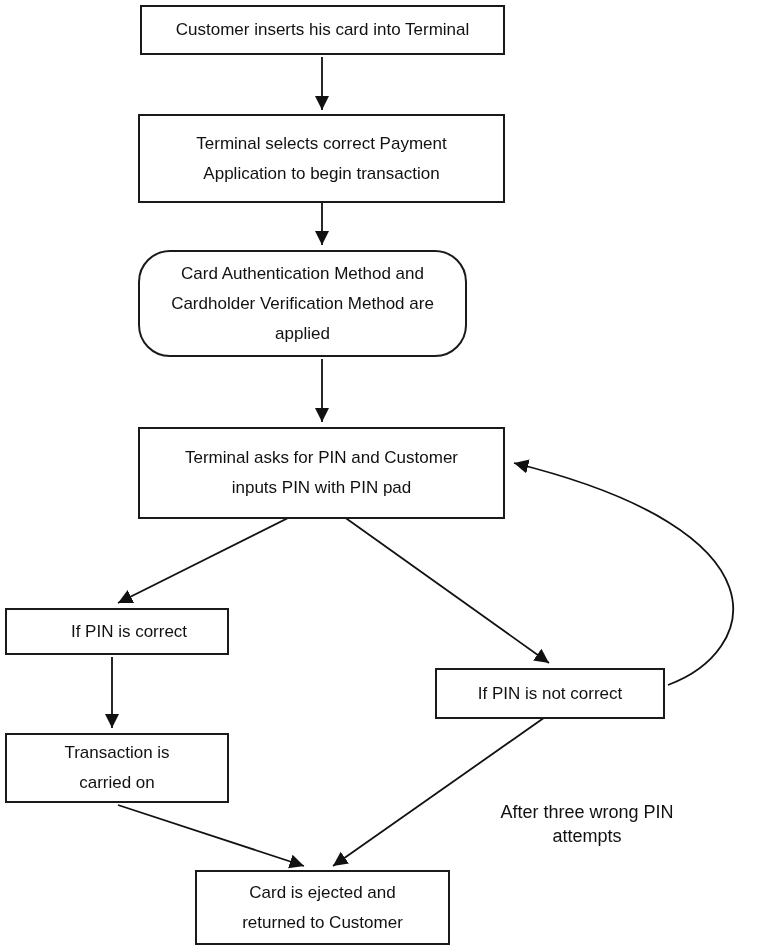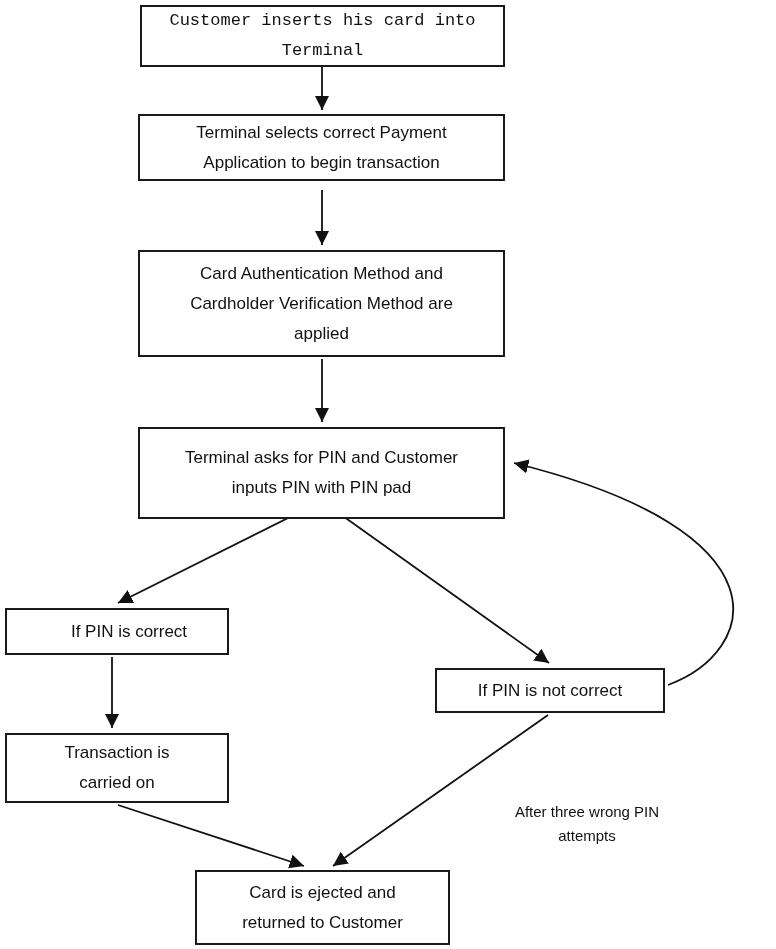--- a/index.html
+++ b/index.html
@@ -36,32 +36,32 @@
   }
   .node-label {
     white-space: pre-line;
     font-size: 17px;
     line-height: 30px;
     color: #111111;
   }
   .annotation {
     position: absolute;
     text-align: center;
-    font-size: 15px;
+    font-size: 18px;
     line-height: 24px;
     white-space: pre-line;
     color: #111111;
   }
   
-  .n-insert      { left: 140px; top: 5px;   width: 365px; height: 62px; font-family: Liberation Mono, monospace;  }
-  .n-select-app  { left: 138px; top: 114px; width: 367px; height: 67px;  }
-  .n-methods     { left: 138px; top: 250px; width: 367px; height: 107px; }
+  .n-insert      { left: 140px; top: 5px;   width: 365px; height: 50px;  }
+  .n-select-app  { left: 138px; top: 114px; width: 367px; height: 89px;  }
+  .n-methods     { left: 138px; top: 250px; width: 329px; height: 107px; border-radius: 32px; }
   .n-ask-pin     { left: 138px; top: 427px; width: 367px; height: 92px;  }
   .n-pin-ok      { left: 5px;   top: 608px; width: 224px; height: 47px; padding-left: 24px;  }
-  .n-pin-bad     { left: 435px; top: 668px; width: 230px; height: 45px;  }
+  .n-pin-bad     { left: 435px; top: 668px; width: 230px; height: 51px;  }
   .n-carried     { left: 5px;   top: 733px; width: 224px; height: 70px;  }
   .n-ejected     { left: 195px; top: 870px; width: 255px; height: 75px;  }
   .a-attempts    { left: 492px; top: 800px; width: 190px; }
 </style>
 </head>
 <body>
 
 <div class="canvas">
 
   <svg class="arrows" viewBox="0 0 776 949" xmlns="http://www.w3.org/2000/svg">

